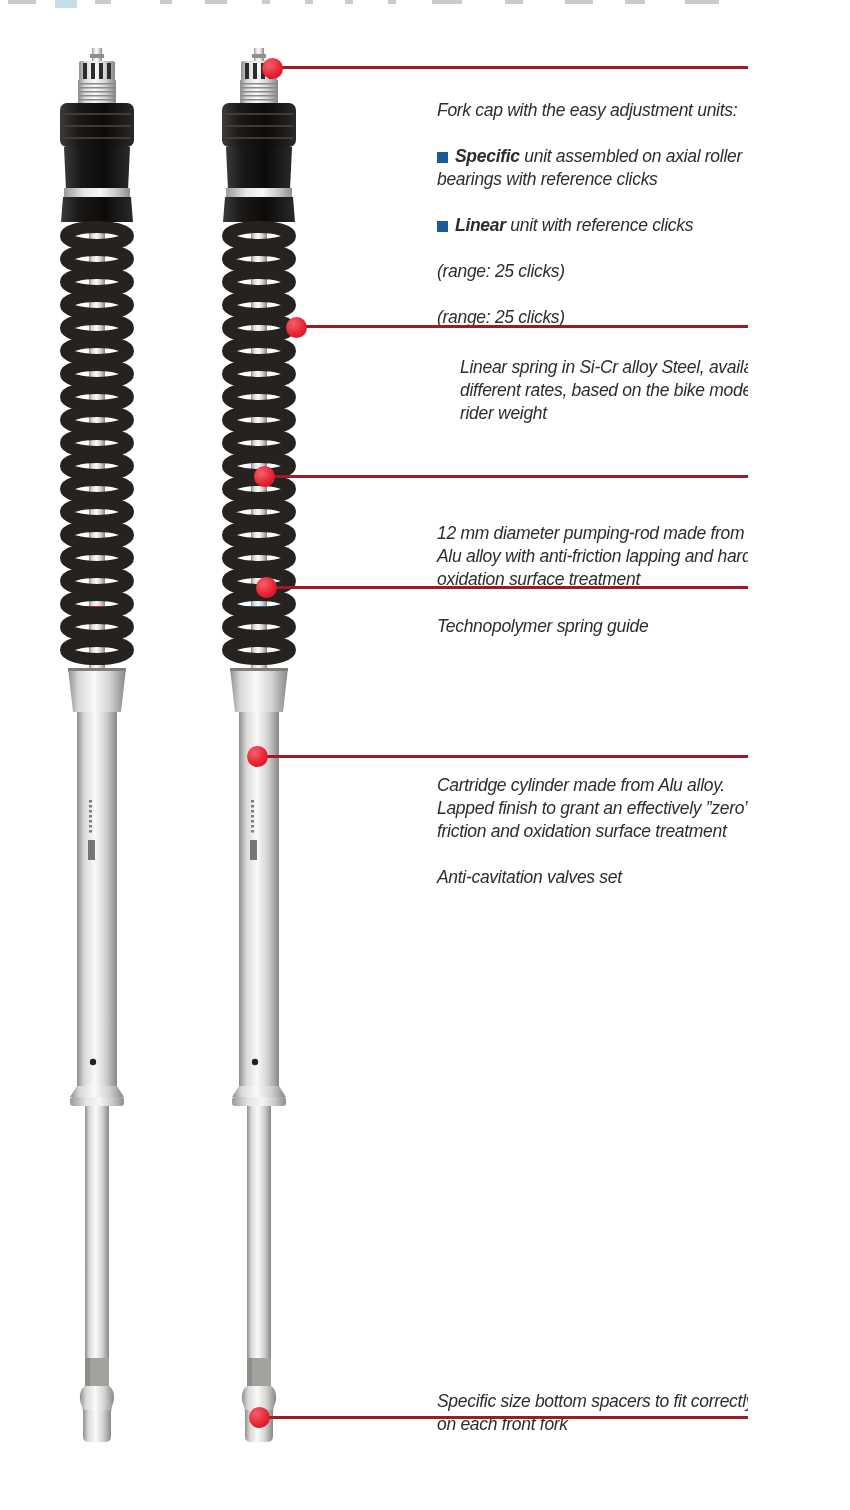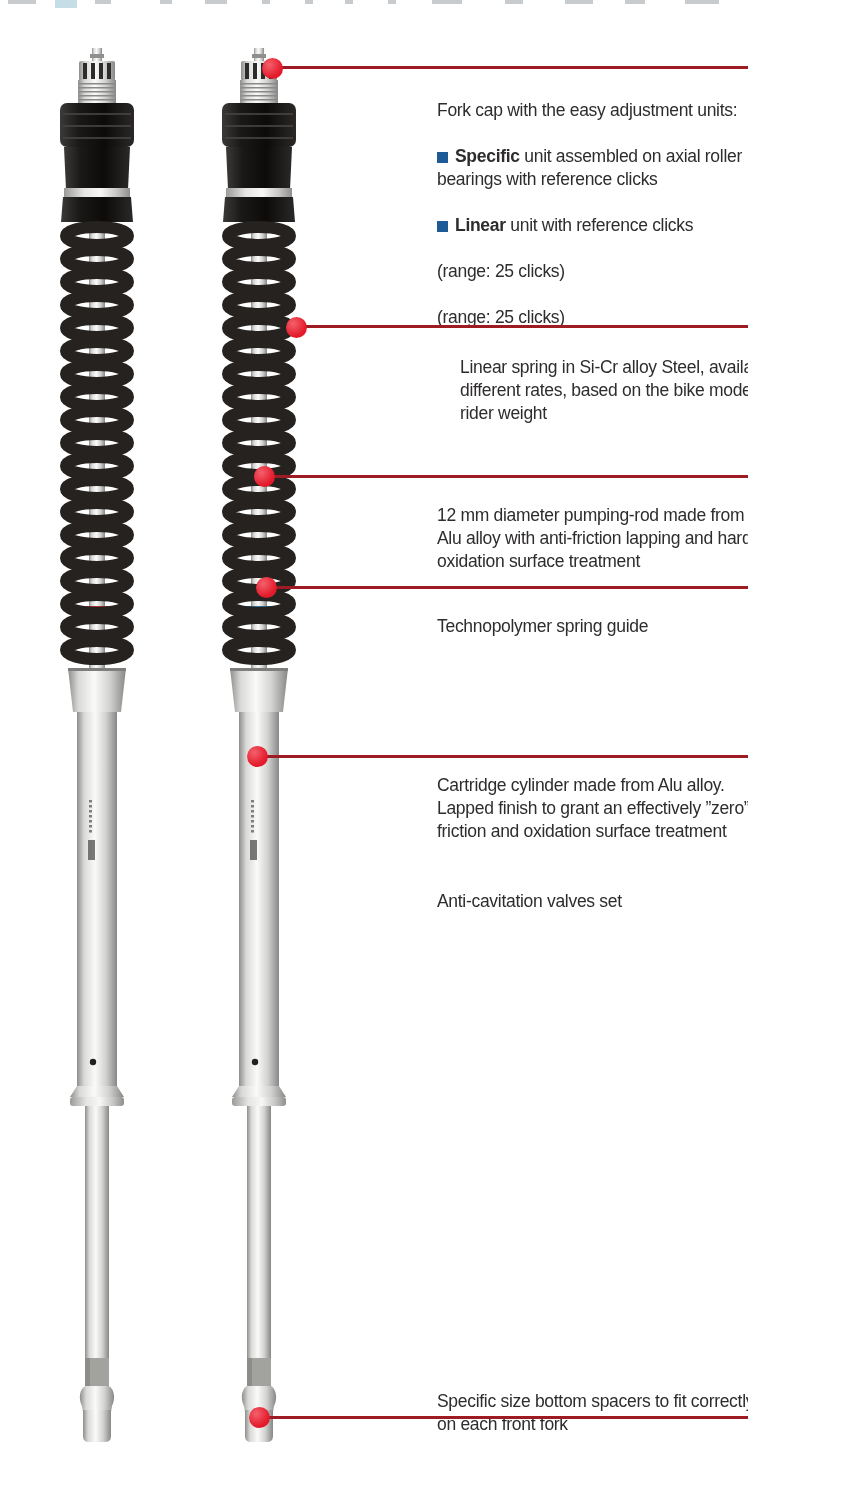--- a/index.html
+++ b/index.html
@@ -1,34 +1,34 @@
 <!DOCTYPE html>
 <html><head>
 <meta charset="utf-8">
 <style>
   html,body{margin:0;padding:0;background:#fff;}
   #canvas{
     position:relative;width:748px;height:1510px;background:#ffffff;overflow:hidden;
-    font-family:"Liberation Sans","DejaVu Sans",sans-serif;color:#2e2c2c;
+    font-family:"Liberation Sans","DejaVu Sans",sans-serif;color:#2e2c2c;font-style:italic;
   }
   
   .top-dash{position:absolute;top:0;height:4px;background:#9aa0a4;opacity:.55;}
   .top-dash.blue{background:#7fb3c8;height:8px;opacity:.45;}
 
   
   .callout-line{position:absolute;height:3px;background:#9f1b23;}
   .callout-dot{position:absolute;width:21px;height:21px;border-radius:50%;
     background:radial-gradient(circle at 35% 32%,#f4606b,#e31a2b 65%);}
 
   
   .callout-text{position:absolute;left:437px;width:356px;font-size:17.5px;
     line-height:23px;letter-spacing:-0.3px;white-space:pre-line;}
   .callout-text p{margin:0;}
   .callout-text p.pgap{margin-top:5px;}
-  .callout-text p.gap-lg{margin-top:24px;}
+  .callout-text p.gap-lg{}
   .bullet-sq{display:inline-block;width:11px;height:11px;background:#1e5a96;
     margin-right:7px;position:relative;top:0.5px;}
   b{font-weight:bold;}
 </style>
 </head>
 <body>
 
 <div id="canvas">
 
   <div>
@@ -182,21 +182,21 @@
     <div class="callout-text" style="top:333px;margin-left:23px;">
       <p>Linear spring in Si-Cr alloy Steel, available in
 different rates, based on the bike model and
 rider weight</p>
     </div>
   </div>
 
   <div>
     <div class="callout-line" style="left:264px;top:475px;width:528px;"></div>
     <div class="callout-dot" style="left:254px;top:466px;"></div>
-    <div class="callout-text" style="top:481px;">
+    <div class="callout-text" style="top:499px;">
       <p>12 mm diameter pumping-rod made from
 Alu alloy with anti-friction lapping and hard
 oxidation surface treatment</p>
     </div>
   </div>
 
   <div>
     <div class="callout-line" style="left:266px;top:586px;width:532px;"></div>
     <div class="callout-dot" style="left:256px;top:577px;"></div>
     <div class="callout-text" style="top:592px;">

